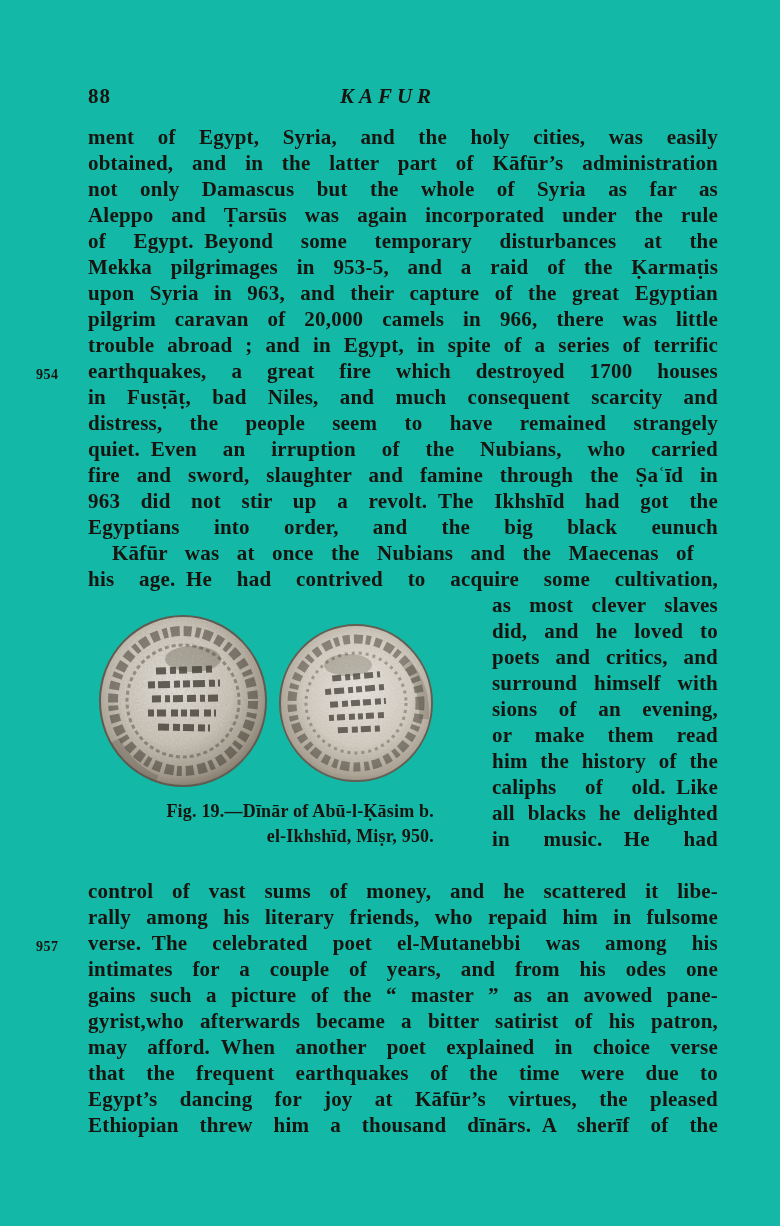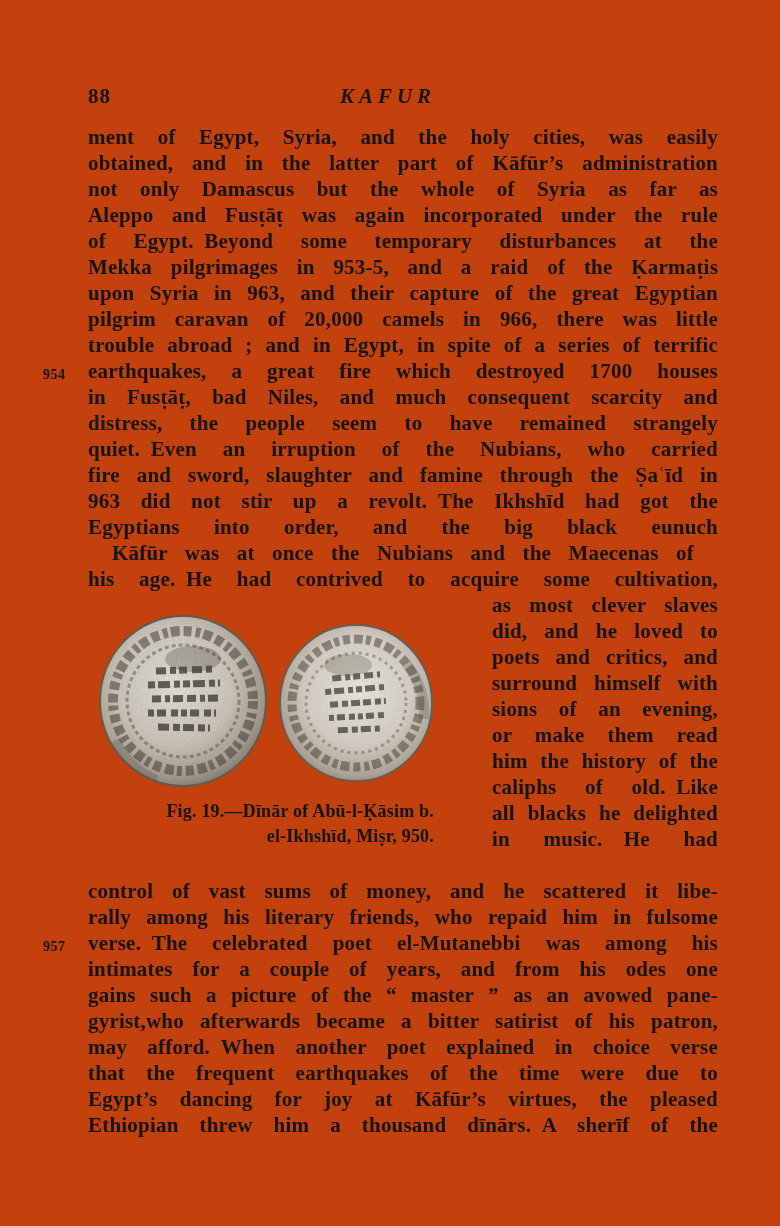--- a/index.html
+++ b/index.html
@@ -1,40 +1,40 @@
 <!DOCTYPE html>
 <html><head>
 <meta charset="utf-8">
 <style>
   html,body{margin:0;padding:0;background:#e9e9e9;}
   .page{
     position:relative;
     width:780px;height:1226px;
     margin:0 auto;
-    background:#c2410c;
+    background:#14b8a6;
     color:#18140f;
     font-family:"Liberation Serif","DejaVu Serif",serif;
     font-weight:bold;
     overflow:hidden;
     box-sizing:border-box;
     padding:84px 62px 0 88px;
   }
   
   .runhead{position:relative;height:26px;margin-bottom:14px;}
   .folio{position:absolute;left:0;top:0;font-size:21px;letter-spacing:1px;}
   .runtitle{position:absolute;left:0;right:30px;top:0;text-align:center;
     font-size:21px;letter-spacing:5px;font-style:italic;}
   
   .textblock{font-size:21px;line-height:26px;letter-spacing:0.2px;}
   .line{position:relative;text-align:justify;text-align-last:justify;height:26px;white-space:nowrap;}
   .line.end{text-align-last:left;}
   .line.indent .line-text{padding-left:24px;display:inline-block;width:calc(100% - 24px);box-sizing:border-box;}
   .line .note{
     position:absolute;left:-52px;top:4px;width:46px;
-    font-size:14px;letter-spacing:0.5px;margin-left:7px;
+    font-size:14px;letter-spacing:0.5px;
   }
   
   .fig-row{display:flex;height:286px;}
   .figure{width:389px;flex:0 0 389px;margin:0;padding:0;}
   .coins{display:flex;margin-left:10px;width:336px;}
   .coin-a{margin-top:23px;}
   .coin-b{margin-top:31px;margin-left:10px;}
   .caption{width:336px;margin-left:10px;margin-top:12px;text-align:right;
     font-size:18px;line-height:25px;letter-spacing:0.2px;}
   .narrow{flex:1;min-width:0;margin-left:15px;}
@@ -60,21 +60,21 @@
         <div class="line">
           
           <span class="line-text">obtained, and in the latter part of Kāfūr’s administration</span>
         </div>
         <div class="line">
           
           <span class="line-text">not only Damascus but the whole of Syria as far as</span>
         </div>
         <div class="line">
           
-          <span class="line-text">Aleppo and Fusṭāṭ was again incorporated under the rule</span>
+          <span class="line-text">Aleppo and Ṭarsūs was again incorporated under the rule</span>
         </div>
         <div class="line">
           
           <span class="line-text">of Egypt. Beyond some temporary disturbances at the</span>
         </div>
         <div class="line">
           
           <span class="line-text">Mekka pilgrimages in 953-5, and a raid of the Ḳarmaṭis</span>
         </div>
         <div class="line">

